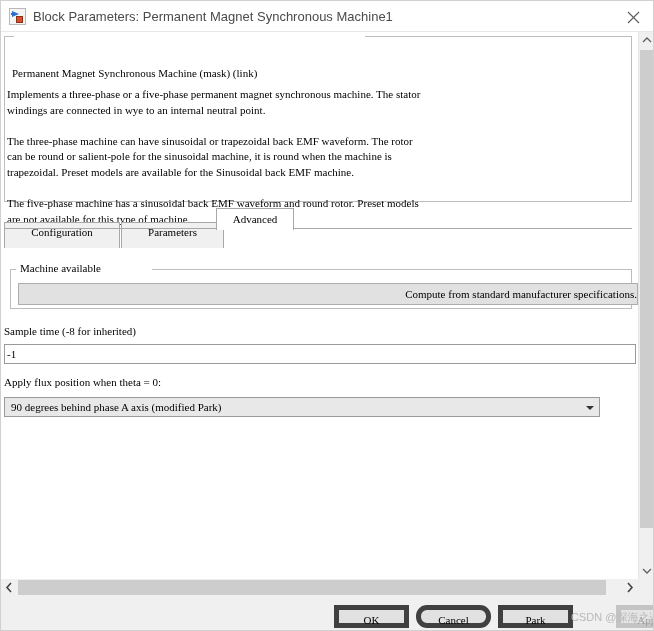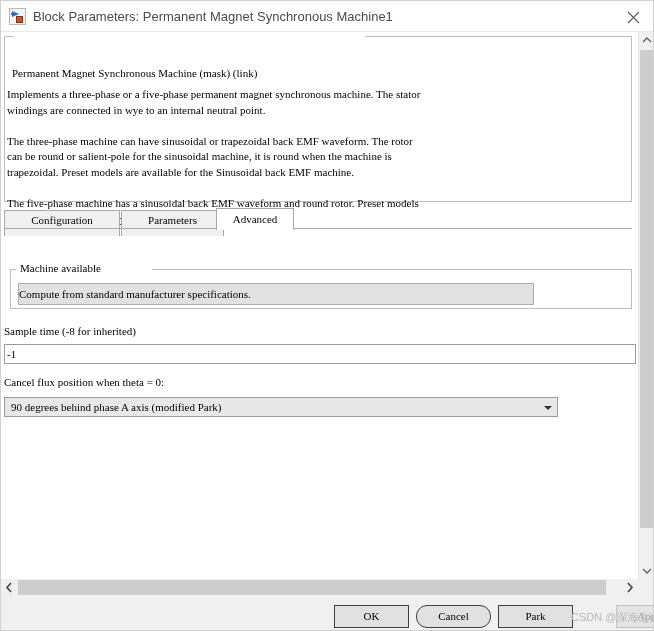--- a/index.html
+++ b/index.html
@@ -133,21 +133,21 @@
 
   
   .tabstrip {
     position: absolute;
     left: 3px; top: 176px;
     width: 628px;
     height: 21px;
   }
   .tab {
     position: absolute;
-    top: 2px;
+    top: 14px;
     height: 26px;
     background: #f0f0f0;
     border: 1px solid #a8a8a8;
     border-bottom: none;
     box-sizing: border-box;
     text-align: center;
     line-height: 18px;
     cursor: default;
   }
   .tab.selected {
@@ -194,26 +194,26 @@
   .mp-legend {
     position: absolute;
     left: 16px; top: 230px;
     background: #ffffff;
     padding: 0 3px;
     white-space: nowrap;
   }
   .compute-btn {
     position: absolute;
     left: 17px; top: 251px;
-    width: 516px;
+    width: 620px;
     height: 22px;
     background: #e1e1e1;
     border: 1px solid #adadad;
     box-sizing: border-box;
-    text-align: left;
+    text-align: right;
     line-height: 20px;
     cursor: default;
   }
 
   
   .lbl-sample {
     position: absolute;
     left: 3px; top: 293px;
     white-space: nowrap;
   }
@@ -233,21 +233,21 @@
 
   
   .lbl-rotor {
     position: absolute;
     left: 3px; top: 344px;
     white-space: nowrap;
   }
   .combo {
     position: absolute;
     left: 3px; top: 365px;
-    width: 554px;
+    width: 596px;
     height: 20px;
     background: #e8e8e8;
     border: 1px solid #9a9a9a;
     box-sizing: border-box;
     cursor: default;
   }
   .combo-text {
     position: absolute;
     left: 6px; top: 1px;
     line-height: 17px;
@@ -329,21 +329,21 @@
     width: 654px;
     height: 36px;
     background: #f0f0f0;
   }
   .dlg-btn {
     position: absolute;
     top: 9px;
     width: 75px;
     height: 23px;
     background: #e1e1e1;
-    border: 1px solid #404040;
+    border: 5px solid #404040;
     box-sizing: border-box;
     text-align: center;
     line-height: 21px;
     cursor: default;
   }
   .dlg-btn.disabled {
     color: #9d9d9d;
     background: #e4e4e4;
     border-color: #c4c4c4;
     margin-left: 36px;
@@ -405,21 +405,21 @@
 
     <div class="mp-frame"></div>
     <div class="mp-top-left"></div>
     <div class="mp-top-right"></div>
     <div class="mp-legend mono">Machine available</div>
     <div class="compute-btn mono">Compute from standard manufacturer specifications.</div>
 
     <div class="lbl-sample mono">Sample time (-8 for inherited)</div>
     <div class="input-sample mono" title="Sample time (-1 for inherited)">-1</div>
 
-    <div class="lbl-rotor mono">Cancel flux position when theta = 0:</div>
+    <div class="lbl-rotor mono">Apply flux position when theta = 0:</div>
     <div class="combo">
       <span class="combo-text mono">90 degrees behind phase A axis (modified Park)</span>
       <span class="combo-arrow"></span>
     </div>
   </div>
 
   <div class="vscroll">
     <div class="arrow-up">
       <svg width="16" height="17" viewBox="0 0 16 17">
         <polyline points="4,10 8,6 12,10" fill="none" stroke="#606060" stroke-width="1.3"></polyline>

